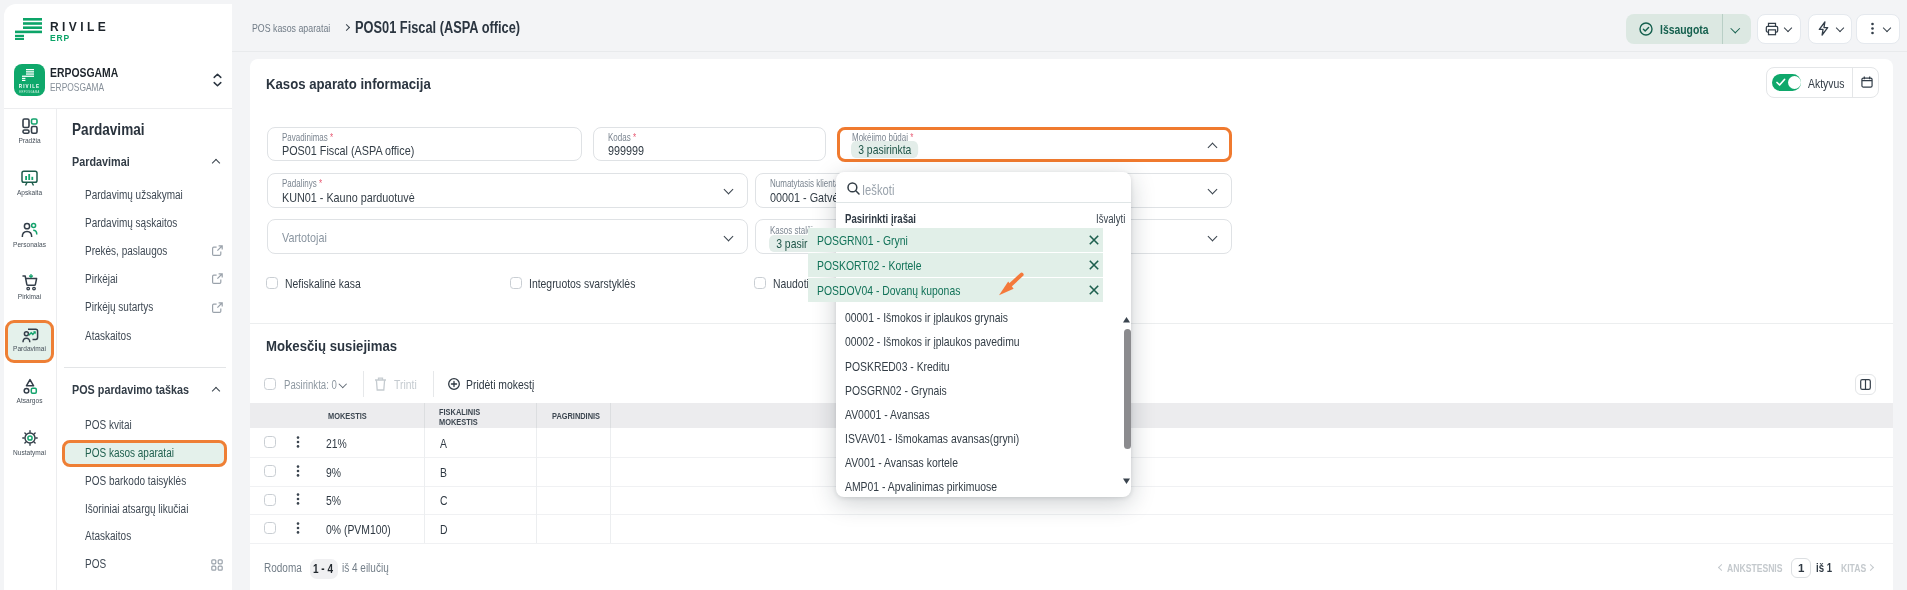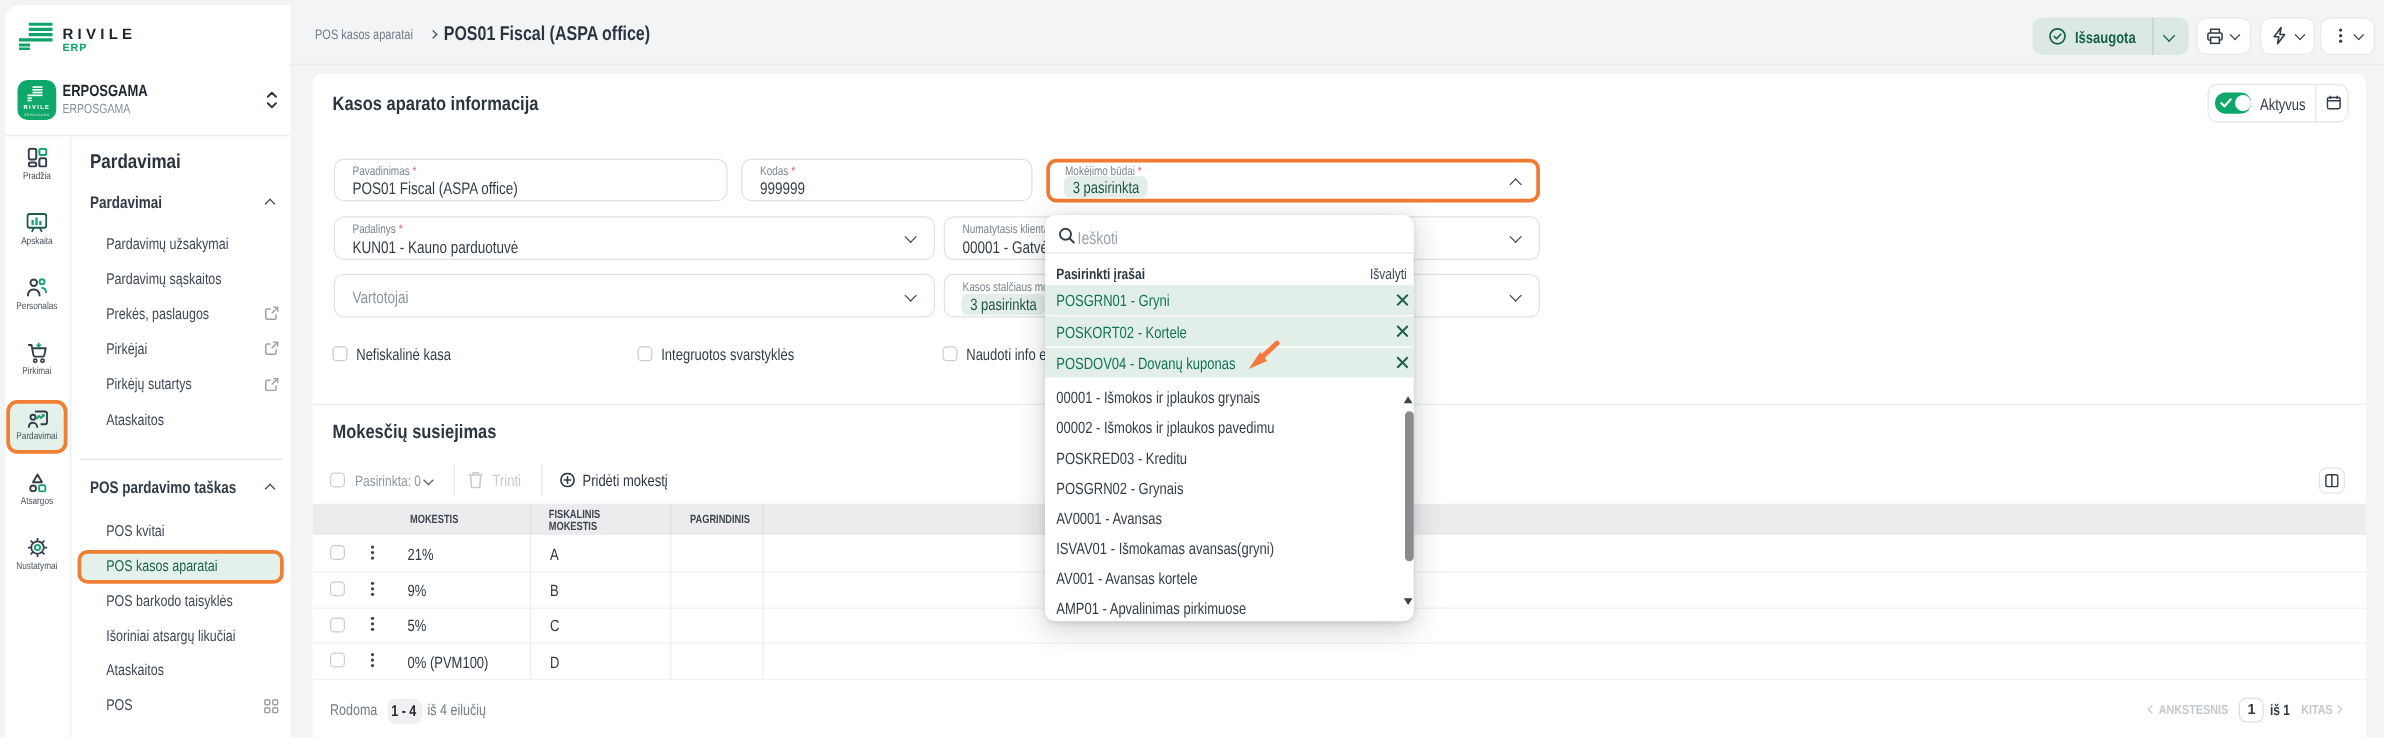--- a/index.html
+++ b/index.html
@@ -396,21 +396,21 @@
 <div class="abs" style="left:1791px;top:558px;width:20px;height:20px;background:#fff;border:1px solid #dcdfe2;border-radius:6px;"></div>
 <div class="abs" style="left:1798px;top:562px;font-size:11.5px;font-weight:bold;color:#2f3943;">1</div>
 <div class="abs tx" style="left:1816px;top:561px;font-size:12px;font-weight:bold;color:#2f3943;">iš 1</div>
 <div class="abs" style="left:1841px;top:562px;font-size:10.5px;font-weight:bold;color:#c4c9cd;transform:scaleX(0.82);transform-origin:0 0;">KITAS</div>
 <span class="chev chev-r abs" style="left:1868px;top:565px;width:5px;height:5px;border-color:#c4c9cd;"></span>
 </div>
 
 <div class="abs" style="left:836px;top:172px;width:295px;height:325px;background:#fff;border-radius:8px;box-shadow:0 6px 24px rgba(25,35,45,0.22), 0 1px 4px rgba(25,35,45,0.12);z-index:50;"></div>
 <style>
 .dd{position:absolute;z-index:51;}
-.ddrow{position:absolute;left:836px;width:295px;height:24px;z-index:51;}
+.ddrow{position:absolute;left:808px;width:295px;height:24px;z-index:51;}
 .ddsel{background:#e1efe8;}
 .ddtext{position:absolute;left:9px;top:5px;font-size:13px;color:#117258;transform:scaleX(0.8);transform-origin:0 50%;}
 .dditem{position:absolute;z-index:51;font-size:13px;color:#333d46;transform:scaleX(0.8);transform-origin:0 50%;}
 .ddx{position:absolute;right:3.5px;top:6px;}
 </style>
 
 <svg class="dd" style="left:847px;top:182px;" width="13" height="13" viewBox="0 0 13 13">
   <circle cx="5.4" cy="5.4" r="4.4" fill="none" stroke="#333d46" stroke-width="1.5"></circle>
   <path d="M8.8 8.8 L12 12" stroke="#333d46" stroke-width="1.5" stroke-linecap="round"></path>
 </svg>

